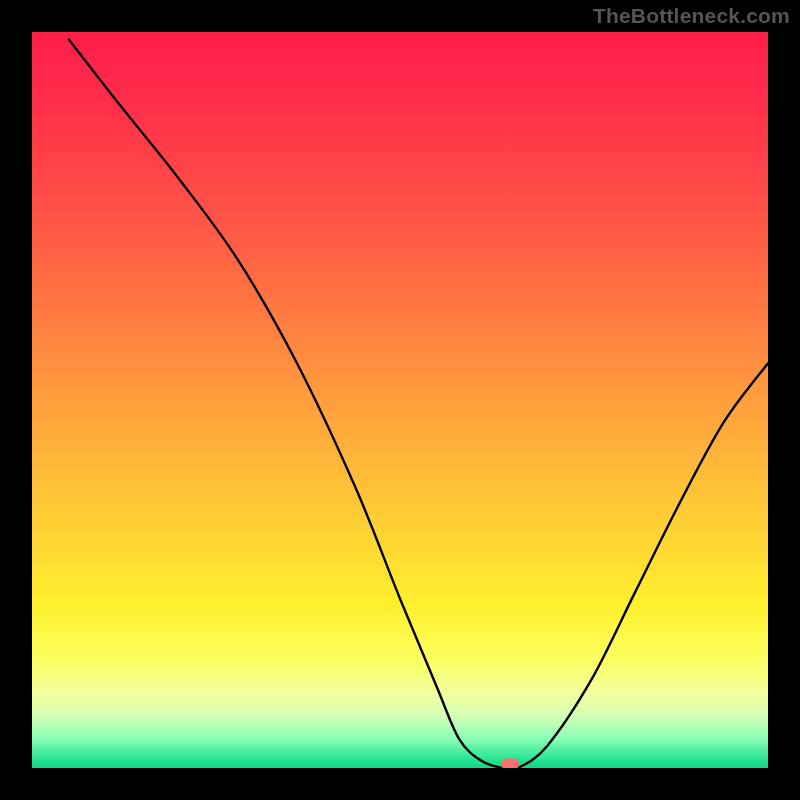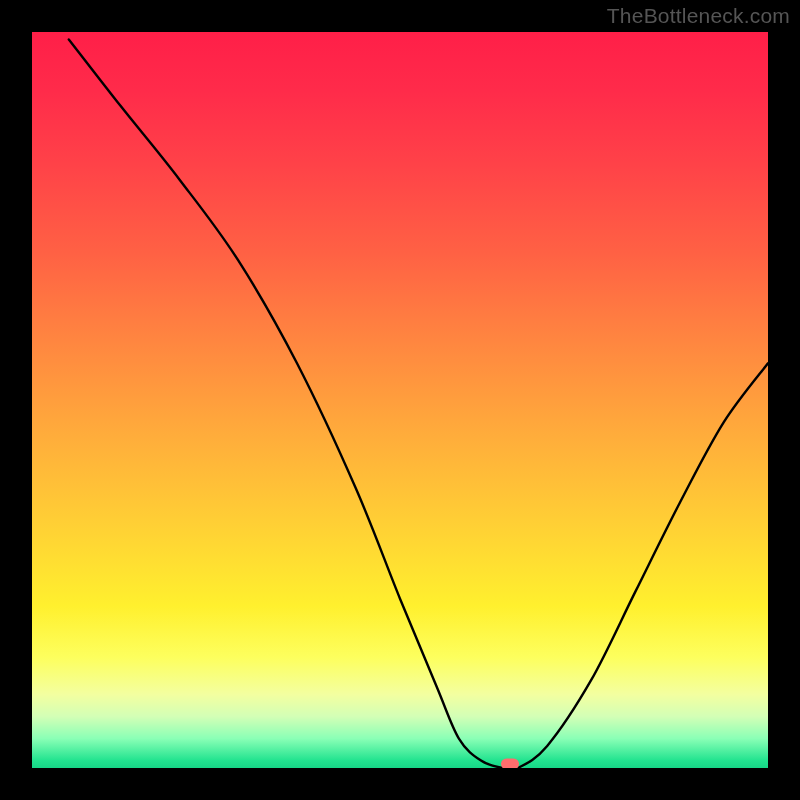--- a/index.html
+++ b/index.html
@@ -16,21 +16,21 @@
     width: 800px;
     height: 800px;
     background: #000;
   }
   .watermark {
     position: absolute;
     top: 4px;
     right: 10px;
     color: #555;
     font-size: 21px;
-    font-weight: 400;
+    font-weight: 700;
     letter-spacing: 0.2px;
     font-family: Arial, Helvetica, sans-serif;
     z-index: 20;
   }
   .plot-area {
     position: absolute;
     left: 32px;
     top: 32px;
     width: 736px;
     height: 736px;

